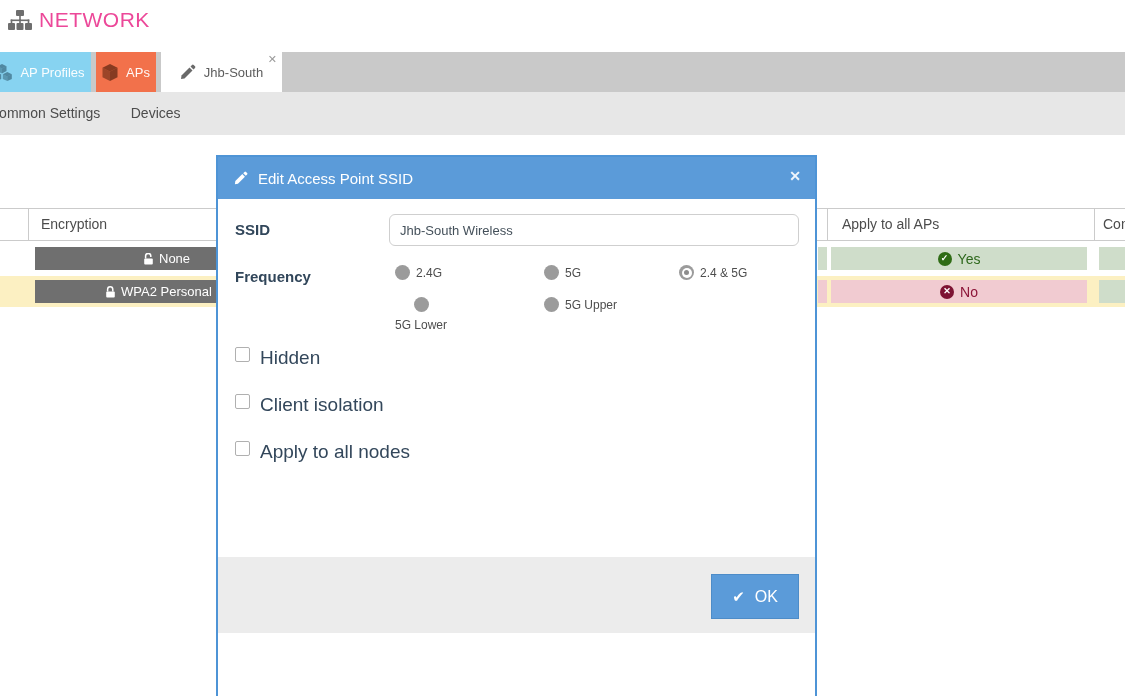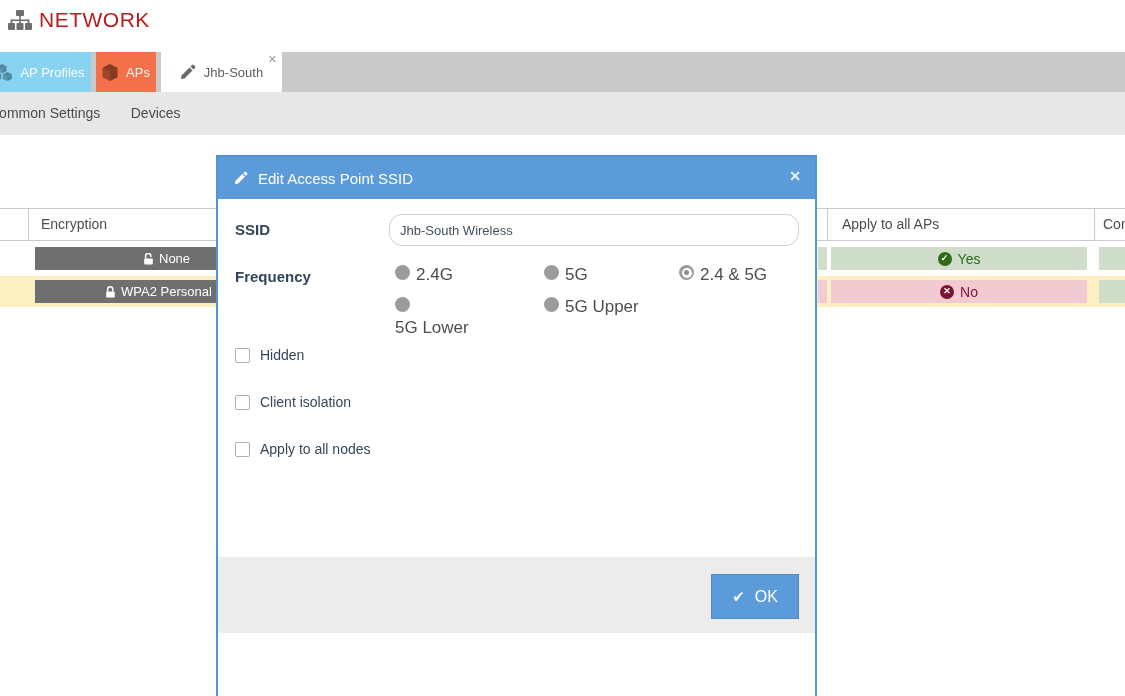--- a/index.html
+++ b/index.html
@@ -3,21 +3,21 @@
 <meta charset="utf-8">
 <style>
   * { margin:0; padding:0; box-sizing:border-box; }
   html,body { background:#fff; }
   body { font-family:"Liberation Sans", sans-serif; }
   .screen { position:relative; width:1125px; height:696px; background:#fff; overflow:hidden; }
 
   
   .app-header { position:absolute; left:0; top:0; width:1125px; height:52px; background:#fff; }
   .app-title-wrap { position:absolute; left:8px; top:8px; display:flex; align-items:center; gap:7px; }
-  .app-title { font-size:21px; color:#b91c1c; letter-spacing:0.5px; font-weight:400; }
+  .app-title { font-size:21px; color:#ec4899; letter-spacing:0.5px; font-weight:400; }
 
   
   .tabstrip { position:absolute; left:0; top:52px; width:1125px; height:40px; background:#c9c9c9; display:flex; align-items:stretch; }
   .tab { display:flex; align-items:center; justify-content:center; gap:8px; color:rgba(255,255,255,0.95); font-size:13px; margin-right:5px; cursor:default; position:relative; }
   .tab-blue   { width:105px; margin-left:-14px; background:#87d3f1; }
   .tab-orange { width:60px;  background:#f2714b; }
   .tab-brown  { width:182px; background:#8a6e60; }
   .tab-active { width:121px; background:#ffffff; color:#5c5c5c; }
   .tab-close { position:absolute; top:2px; right:5px; font-size:11px; color:#9a9a9a; line-height:1; }
 
@@ -39,26 +39,26 @@
   .circ { width:14px; height:14px; border-radius:50%; color:#fff; font-size:9px; font-weight:bold; display:flex; align-items:center; justify-content:center; line-height:1; }
   .circ-green { background:#2f6c15; }
   .circ-red   { background:#7d1333; }
 
   
   .modal { position:absolute; left:216px; top:155px; width:601px; height:544px; background:#fff; border:2px solid #4e94d6; z-index:10; }
   .modal-header { position:absolute; left:0; top:0; width:597px; height:42px; background:#5b9bd9; display:flex; align-items:center; padding-left:16px; gap:10px; }
   .modal-title { color:#ffffff; font-size:15px; }
   .modal-close { position:absolute; right:14px; top:12px; color:rgba(255,255,255,0.9); font-size:14px; font-weight:bold; line-height:1; }
   .fld-label { position:absolute; font-size:15px; font-weight:bold; color:#31465a; }
-  .ssid-input { position:absolute; left:171px; top:57px; width:410px; height:32px; border:1px solid #cfcfcf; border-radius:13px; font-family:"Liberation Sans",sans-serif; font-size:13px; color:#44505a; padding:0 10px; outline:none; background:#fff; }
-  .radio-item { position:absolute; display:flex; gap:6px; font-size:17px; color:#4d4d4d; }
+  .ssid-input { position:absolute; left:171px; top:57px; width:410px; height:32px; border:1px solid #cfcfcf; border-radius:6px; font-family:"Liberation Sans",sans-serif; font-size:13px; color:#44505a; padding:0 10px; outline:none; background:#fff; }
+  .radio-item { position:absolute; display:flex; align-items:center; gap:6px; font-size:12px; color:#4d4d4d; }
   .radio { width:15px; height:15px; border-radius:50%; background:#9b9b9b; position:relative; flex:0 0 auto; }
   .radio.selected::before { content:""; position:absolute; left:2.5px; top:2.5px; width:10px; height:10px; border-radius:50%; background:#fff; }
   .radio.selected::after  { content:""; position:absolute; left:5px; top:5px; width:5px; height:5px; border-radius:50%; background:#8d8d8d; }
-  .check-item { position:absolute; display:flex; align-items:center; gap:10px; font-size:14px; color:#33475b; }
+  .check-item { position:absolute; display:flex; align-items:flex-start; gap:10px; font-size:19px; color:#33475b; }
   .checkbox { width:15px; height:15px; border:1px solid #b0b0b0; border-radius:2px; background:#fff; flex:0 0 auto; }
   .dlg-tabs { position:absolute; left:0; top:358px; width:597px; height:42px; background:#d7d7d7; }
   .dlg-tab-active { position:absolute; left:11px; top:0; width:75px; height:37px; background:#ffffff; color:#4a7dab; font-size:14px; display:flex; align-items:center; justify-content:center; }
   .dlg-tab { position:absolute; top:0; height:42px; line-height:42px; color:#c7cbce; font-size:14px; }
   .dlg-footer { position:absolute; left:0; top:400px; width:597px; height:76px; background:#ececec; }
   .ok-btn { position:absolute; left:493px; top:417px; width:88px; height:45px; background:#5b9bd9; border:1px solid #4d8cc8; color:#fff; display:flex; align-items:center; justify-content:center; gap:10px; font-size:16px; }
   .ok-check { font-size:15px; }
   svg { display:block; }
 </style>
 </head>

